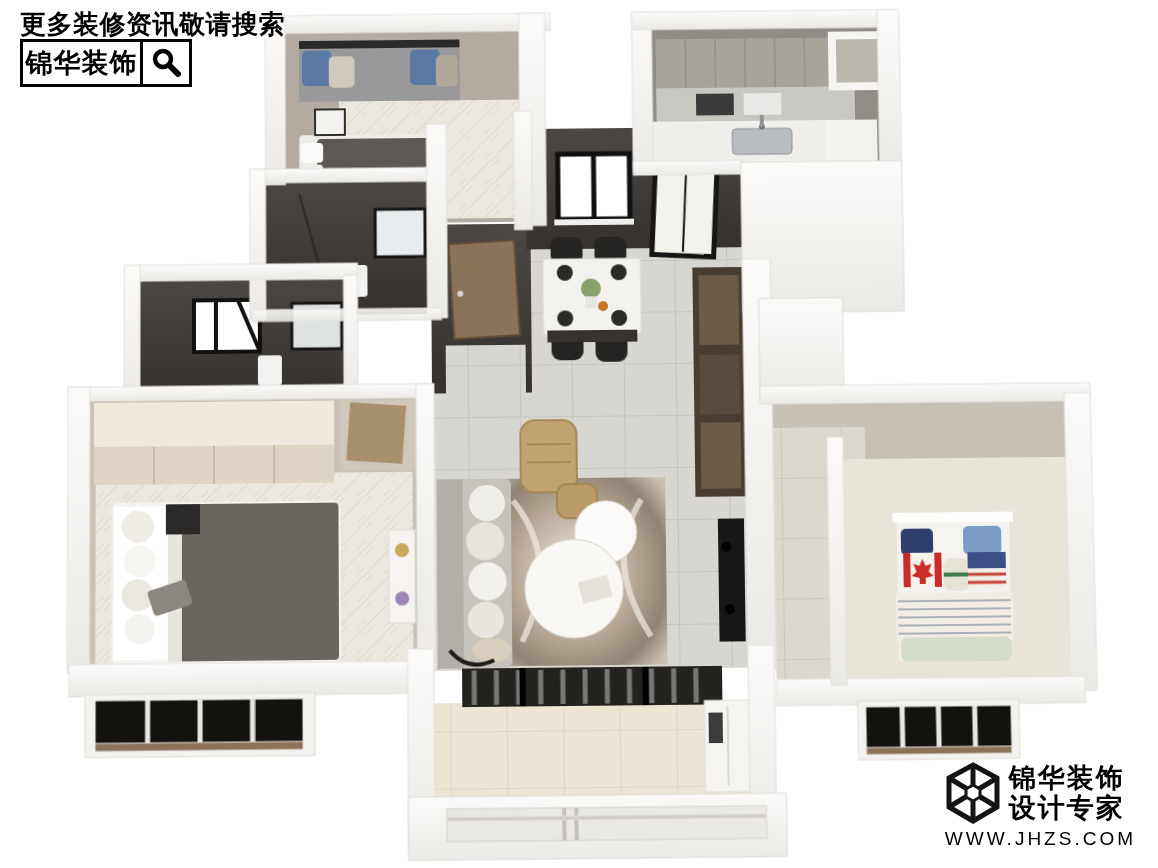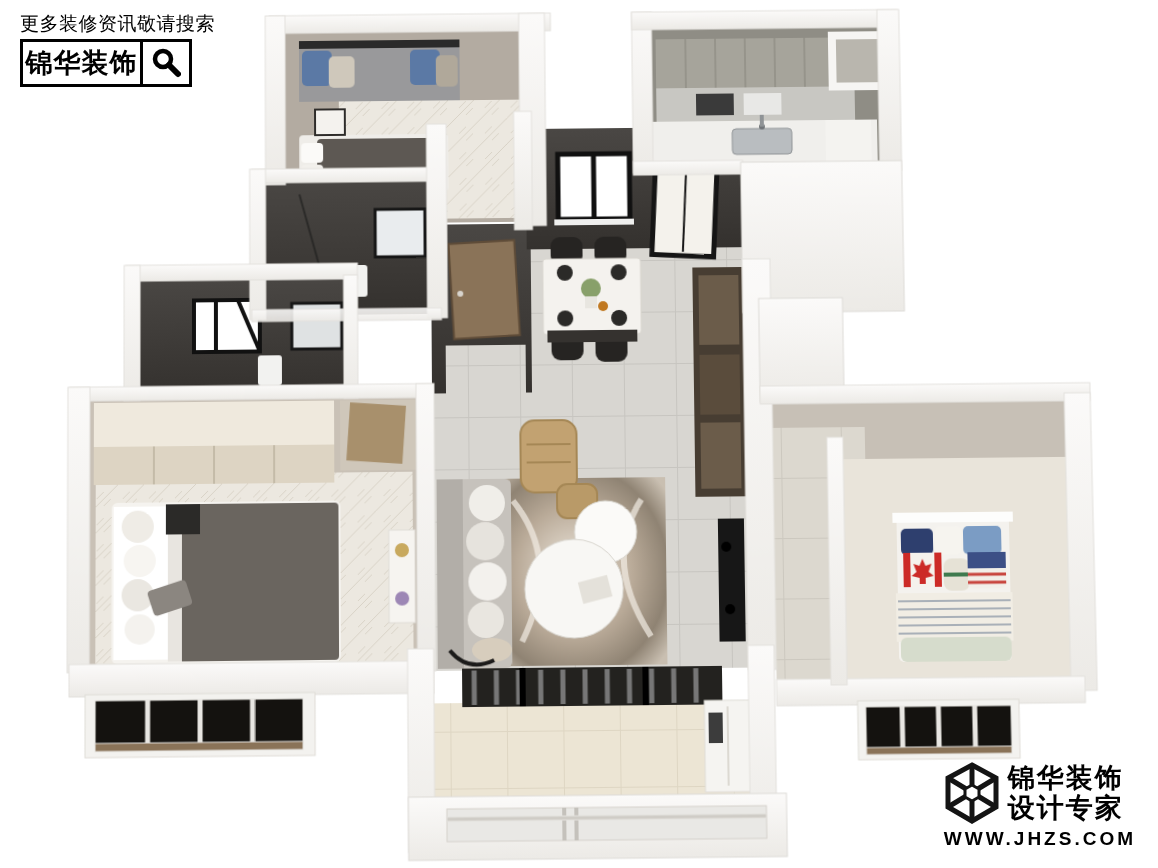--- a/index.html
+++ b/index.html
@@ -1,33 +1,33 @@
 <!DOCTYPE html>
 <html><head>
 <meta charset="utf-8">
 <style>
   html,body{margin:0;padding:0;background:#ffffff;}
   body{width:1158px;height:868px;position:relative;overflow:hidden;
        font-family:"Liberation Sans", sans-serif;color:#000;}
   .stage{position:absolute;inset:0;}
   
   .wm-top{position:absolute;left:20px;top:12px;}
-  .wm-top .tagline{font-size:19px;font-weight:normal;letter-spacing:.5px;line-height:24px;}
+  .wm-top .tagline{font-size:26px;font-weight:bold;letter-spacing:.5px;line-height:24px;}
   .wm-top .searchbox{margin-top:3px;width:166px;height:42px;border:3px solid #000;
         display:flex;align-items:stretch;background:#fff;}
   .wm-top .brand{flex:1;display:flex;align-items:center;justify-content:center;
         font-size:27px;font-weight:bold;letter-spacing:1px;}
   .wm-top .divider{width:3px;background:#000;}
   .wm-top .lens{width:46px;display:flex;align-items:center;justify-content:center;}
   
   .wm-bot{position:absolute;right:22px;bottom:18px;text-align:center;}
   .wm-bot .row{display:flex;align-items:center;gap:8px;}
   .wm-bot .lines{text-align:left;}
   .wm-bot .l1,.wm-bot .l2{font-size:27px;font-weight:bold;letter-spacing:2px;line-height:30px;white-space:nowrap;}
-  .wm-bot .url{margin-top:4px;font-size:19px;font-weight:bold;letter-spacing:3px;white-space:nowrap;}
+  .wm-bot .url{margin-top:4px;font-size:19px;font-weight:normal;letter-spacing:3px;white-space:nowrap;}
   
   .planwrap{position:absolute;inset:0;transform:perspective(2600px) rotateX(4deg) rotate(-0.6deg);transform-origin:50% 45%;}
   svg{display:block;}
 </style>
 </head>
 <body>
 
 <div class="stage">
 
   <div class="planwrap">

